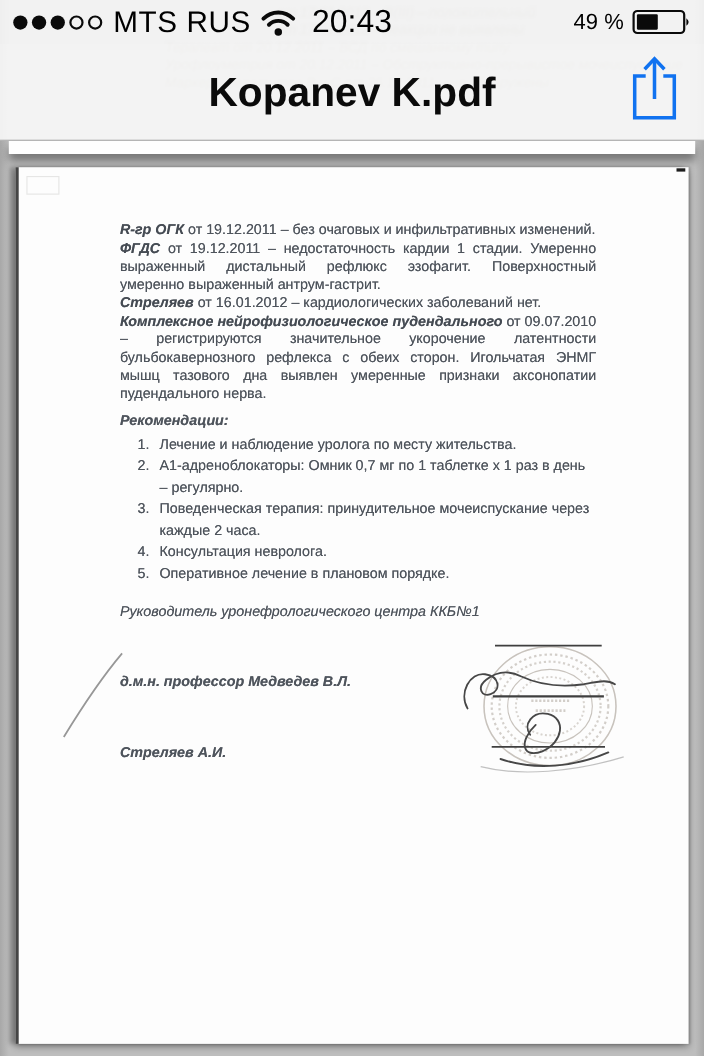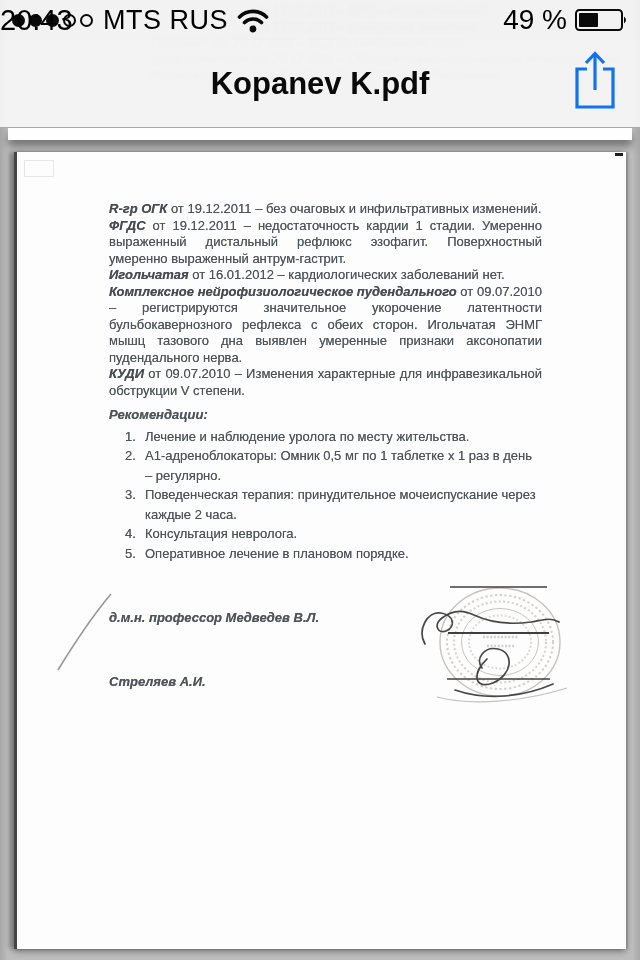--- a/index.html
+++ b/index.html
@@ -15,30 +15,30 @@
 
   
   .status-bar { position:absolute; left:0; top:0; width:640px; height:40px; z-index:3;
                 background:rgba(249,249,249,.87); display:flex; align-items:center; color:#000; }
   .signal-dots { display:flex; gap:4px; margin-left:12px; align-items:center; }
   .sig-dot { width:13px; height:13px; border-radius:50%; }
   .sig-dot.filled { background:#0a0a0a; }
   .sig-dot.empty  { box-sizing:border-box; border:2px solid #0a0a0a; background:transparent; }
   .carrier { font-size:27px; margin-left:10px; letter-spacing:.5px; }
   .wifi { margin-left:9px; }
-  .time { position:absolute; left:0; right:0; text-align:left; font-size:29px; font-weight:500; }
+  .time { position:absolute; left:0; right:0; text-align:center; font-size:29px; font-weight:500; }
   .right-status { position:absolute; right:10px; top:0; height:40px; display:flex; align-items:center; gap:7px; }
-  .batt-pct { font-size:28px; }
+  .batt-pct { font-size:20px; }
 
   .nav-bar { position:absolute; left:0; top:40px; width:640px; height:87px; z-index:3;
              background:rgba(250,250,250,.88); border-bottom:1px solid #a9a9a9; }
   .back-btn { position:absolute; left:14px; top:0; height:87px; display:flex; align-items:center; gap:8px; cursor:pointer; }
   .back-label { color:#0879f5; font-size:32px; }
   .nav-title { position:absolute; left:0; right:0; top:0; height:87px; display:flex;
-               align-items:center; justify-content:center; font-size:31px; font-weight:700; color:#0a0a0a; }
+               align-items:center; justify-content:center; font-size:37px; font-weight:700; color:#0a0a0a; }
   .share-btn { position:absolute; right:22px; top:8px; cursor:pointer; }
 
   
   .prev-page { position:absolute; left:8px; top:128px; width:624px; height:12px; background:#fefefe;
                box-shadow:0 6px 9px rgba(50,50,50,.55); z-index:1; }
 
   
   .page { position:absolute; left:14px; top:152px; width:609px; height:797px; z-index:1;
           background:#fdfdfd; border-left:3px solid #454545;
           box-shadow:-5px 0 4px rgba(0,0,0,.25), 2px 0 2px rgba(0,0,0,.18), 0 3px 6px rgba(0,0,0,.3); }
@@ -117,49 +117,49 @@
   </div>
 
   <div class="page">
     <div class="corner-mark"></div>
     <div class="smudge"></div>
 
     <div class="page-content">
       <div id="paragraphs">
           <p class="para"><span class="lead">R-гр ОГК</span><span> от 19.12.2011 – без очаговых и инфильтративных изменений.</span></p>
           <p class="para"><span class="lead">ФГДС</span><span> от 19.12.2011 – недостаточность кардии 1 стадии. Умеренно выраженный дистальный рефлюкс эзофагит. Поверхностный умеренно выраженный антрум-гастрит.</span></p>
-          <p class="para"><span class="lead">Игольчатая</span><span> от 16.01.2012 – кардиологических заболеваний нет.</span></p>
+          <p class="para"><span class="lead">Стреляев</span><span> от 16.01.2012 – кардиологических заболеваний нет.</span></p>
           <p class="para"><span class="lead">Комплексное нейрофизиологическое пудендального</span><span>  от 09.07.2010 – регистрируются значительное укорочение латентности бульбокавернозного рефлекса с обеих сторон. Игольчатая ЭНМГ мышц тазового дна выявлен умеренные признаки аксонопатии пудендального нерва.</span></p>
-          <p class="para"><span class="lead">КУДИ</span><span> от 09.07.2010 – Изменения характерные для инфравезикальной обструкции V степени.</span></p>
         </div>
       <div class="rec-heading">Рекомендации:</div>
       <div class="rec-list" id="rec-list">
           <div class="rec-item">
             <span class="rec-num">1.</span>
             <span class="rec-text">Лечение и наблюдение уролога по месту жительства.</span>
           </div>
           <div class="rec-item">
             <span class="rec-num">2.</span>
-            <span class="rec-text">А1-адреноблокаторы: Омник 0,5 мг по 1 таблетке х 1 раз в день – регулярно.</span>
+            <span class="rec-text">А1-адреноблокаторы: Омник 0,7 мг по 1 таблетке х 1 раз в день – регулярно.</span>
           </div>
           <div class="rec-item">
             <span class="rec-num">3.</span>
             <span class="rec-text">Поведенческая терапия: принудительное мочеиспускание  через каждые 2 часа.</span>
           </div>
           <div class="rec-item">
             <span class="rec-num">4.</span>
             <span class="rec-text">Консультация невролога.</span>
           </div>
           <div class="rec-item">
             <span class="rec-num">5.</span>
             <span class="rec-text">Оперативное лечение в плановом порядке.</span>
           </div>
         </div>
       <div class="signatures" id="signatures">
           <div class="sig-block">
+            <div class="sig-title">Руководитель уронефрологического центра ККБ№1</div>
             <div class="sig-name">д.м.н. профессор Медведев В.Л.</div>
           </div>
           <div class="sig-block">
             <div class="sig-name">Стреляев А.И.</div>
           </div>
         </div>
     </div>
 
     <svg class="pen-stroke" width="64" height="84" viewBox="0 0 64 84">
       <path d="M3 80 C 14 62 34 30 56 4" fill="none" stroke="#979797" stroke-width="1.6"></path>

